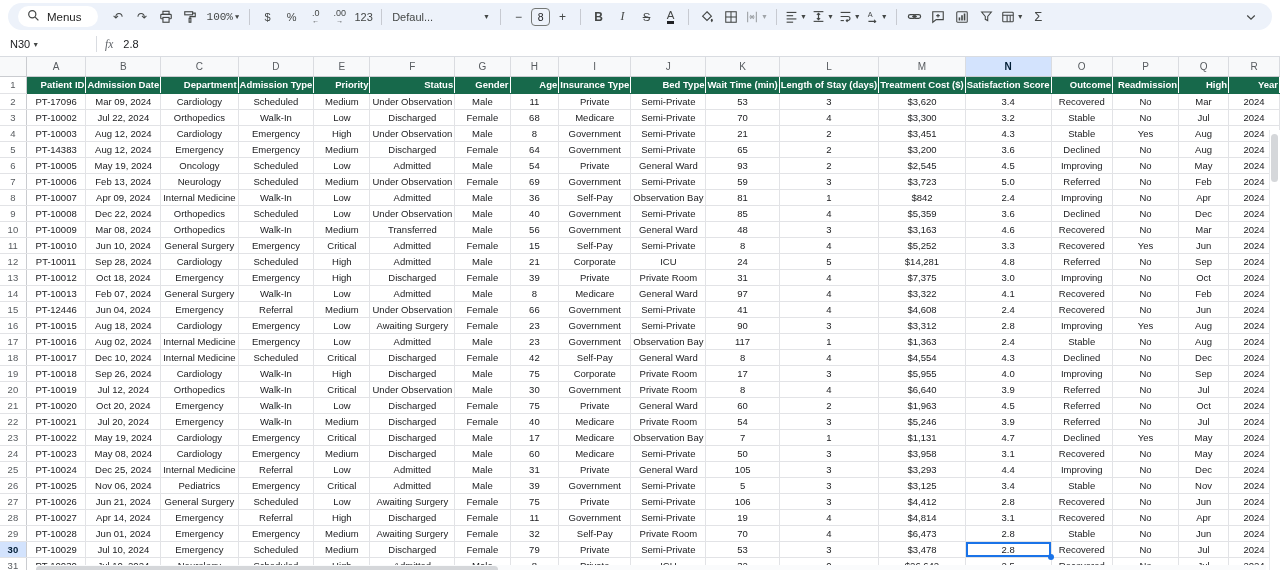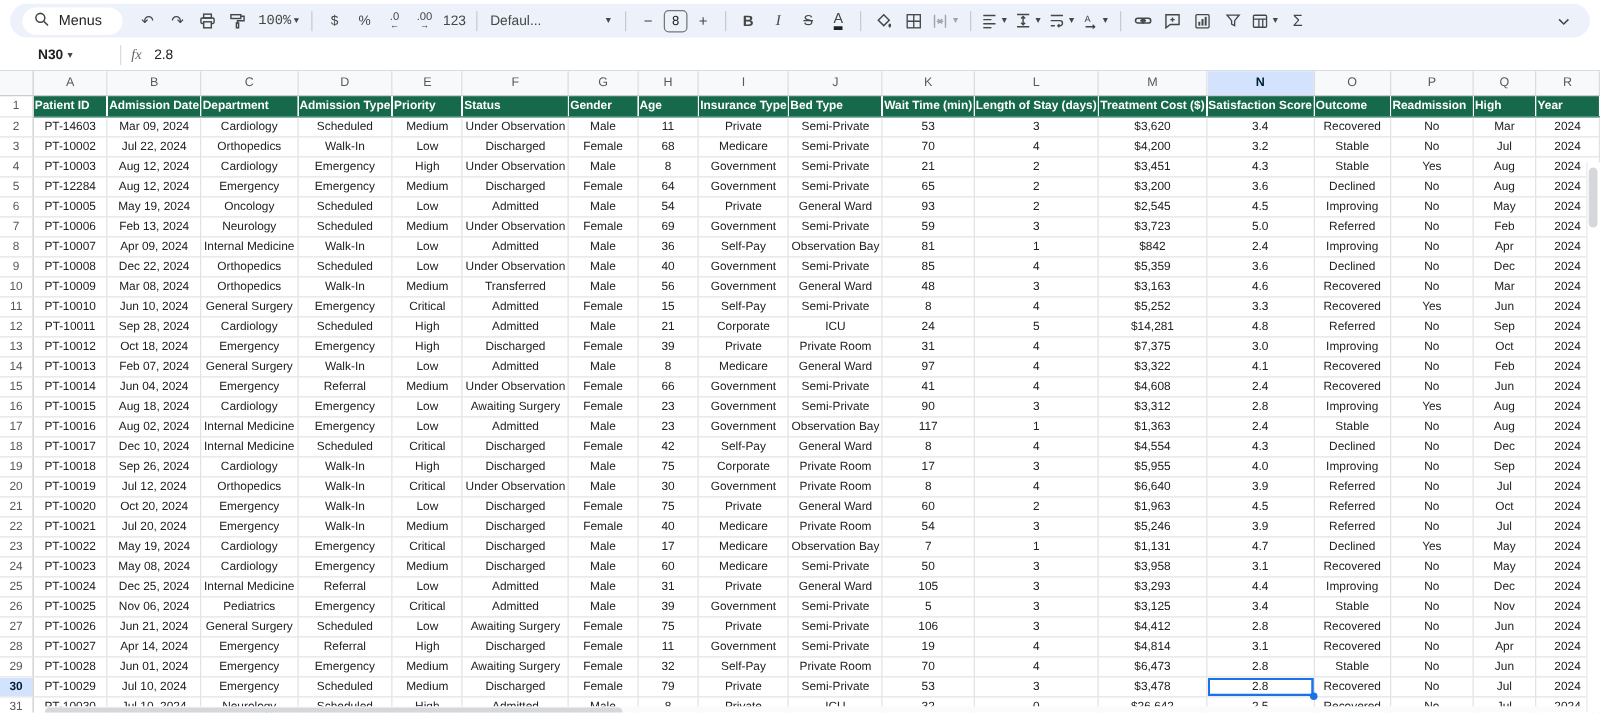--- a/index.html
+++ b/index.html
@@ -37,41 +37,41 @@
   .glyph-a { font-size:11.5px; border-bottom:3px solid #202124; line-height:11px; }
   .dec-stack { display:flex; flex-direction:column; align-items:center; line-height:7px; font-size:9px; }
   .dec-stack .arr { font-size:7px; }
   .disabled { opacity:.45; }
   .tb-right { margin-left:auto; }
   
   .formula-bar {
     height:25px; display:flex; align-items:center; background:#fff;
     border-bottom:1px solid #d9dce1; padding-left:10px;
   }
-  .name-box { width:78px; display:flex; align-items:center; justify-content:center; font-size:11px; color:#202124; padding-right:8px;font-weight:bold; }
+  .name-box { width:78px; display:flex; align-items:center; justify-content:flex-start; font-size:11px; color:#202124; padding-right:8px; }
   .fb-divider { width:1px; height:16px; background:#d9dce1; margin:0 8px; }
   .fx { font-style:italic; font-family:"Liberation Serif", serif; font-size:11.5px; color:#5f6368; margin-right:10px; }
   .fb-value { font-size:11px; color:#202124; }
   
   .grid-wrap { position:relative; }
   table { border-collapse:collapse; table-layout:fixed; }
   td { overflow:hidden; white-space:nowrap; }
   .corner { background:#f8f9fa; border-right:1px solid #caccd0; border-bottom:1px solid #caccd0; height:19px; }
   .col-letter {
     background:#f8f9fa; border-right:1px solid #dadce0; border-bottom:1px solid #caccd0;
     text-align:center; font-size:10px; color:#575b5f; height:19px;
   }
   .sel-col { background:#d3e3fd; color:#001d35; font-weight:bold; }
   .row-num {
     background:#fff; border-right:1px solid #caccd0; border-bottom:1px solid #e2e3e6;
     text-align:center; font-size:9.5px; color:#575b5f; height:16px;
   }
   .sel-row-num { background:#d3e3fd; color:#001d35; font-weight:bold; }
   .hcell {
-    background:var(--green); color:#fff; font-weight:bold; font-size:9.5px; text-align:left;
+    background:var(--green); color:#fff; font-weight:bold; font-size:9.5px; text-align:right;
     border-right:1px solid rgba(255,255,255,.28); border-bottom:1px solid var(--green); height:17px; padding:0 1px;margin-left:30px;
   }
   .hrow-num { height:17px; }
   .cell {
     font-size:9.5px; text-align:center; color:#202124; height:16px; padding:0 2px;
     border-right:1px solid #e2e3e6; border-bottom:1px solid #e2e3e6; background:#fff;
   }
   .sel-cell { position:relative; overflow:visible; box-shadow:inset 0 0 0 2px #1a73e8; }
   .sel-cell::after {
     content:""; position:absolute; width:6px; height:6px; border-radius:50%;
@@ -374,21 +374,21 @@
           <td class="hcell">Length of Stay (days)</td>
           <td class="hcell">Treatment Cost ($)</td>
           <td class="hcell">Satisfaction Score</td>
           <td class="hcell">Outcome</td>
           <td class="hcell">Readmission</td>
           <td class="hcell">High</td>
           <td class="hcell">Year</td>
         </tr>
         <tr>
           <td class="row-num">2</td>
-          <td class="cell">PT-14603</td>
+          <td class="cell">PT-17096</td>
           <td class="cell">Mar 09, 2024</td>
           <td class="cell">Cardiology</td>
           <td class="cell">Scheduled</td>
           <td class="cell">Medium</td>
           <td class="cell">Under Observation</td>
           <td class="cell">Male</td>
           <td class="cell">11</td>
           <td class="cell">Private</td>
           <td class="cell">Semi-Private</td>
           <td class="cell">53</td>
@@ -407,21 +407,21 @@
           <td class="cell">Orthopedics</td>
           <td class="cell">Walk-In</td>
           <td class="cell">Low</td>
           <td class="cell">Discharged</td>
           <td class="cell">Female</td>
           <td class="cell">68</td>
           <td class="cell">Medicare</td>
           <td class="cell">Semi-Private</td>
           <td class="cell">70</td>
           <td class="cell">4</td>
-          <td class="cell">$4,200</td>
+          <td class="cell">$3,300</td>
           <td class="cell">3.2</td>
           <td class="cell">Stable</td>
           <td class="cell">No</td>
           <td class="cell">Jul</td>
           <td class="cell">2024</td>
         </tr>
         <tr>
           <td class="row-num">4</td>
           <td class="cell">PT-10003</td>
           <td class="cell">Aug 12, 2024</td>
@@ -437,21 +437,21 @@
           <td class="cell">2</td>
           <td class="cell">$3,451</td>
           <td class="cell">4.3</td>
           <td class="cell">Stable</td>
           <td class="cell">Yes</td>
           <td class="cell">Aug</td>
           <td class="cell">2024</td>
         </tr>
         <tr>
           <td class="row-num">5</td>
-          <td class="cell">PT-12284</td>
+          <td class="cell">PT-14383</td>
           <td class="cell">Aug 12, 2024</td>
           <td class="cell">Emergency</td>
           <td class="cell">Emergency</td>
           <td class="cell">Medium</td>
           <td class="cell">Discharged</td>
           <td class="cell">Female</td>
           <td class="cell">64</td>
           <td class="cell">Government</td>
           <td class="cell">Semi-Private</td>
           <td class="cell">65</td>
@@ -647,21 +647,21 @@
           <td class="cell">4</td>
           <td class="cell">$3,322</td>
           <td class="cell">4.1</td>
           <td class="cell">Recovered</td>
           <td class="cell">No</td>
           <td class="cell">Feb</td>
           <td class="cell">2024</td>
         </tr>
         <tr>
           <td class="row-num">15</td>
-          <td class="cell">PT-10014</td>
+          <td class="cell">PT-12446</td>
           <td class="cell">Jun 04, 2024</td>
           <td class="cell">Emergency</td>
           <td class="cell">Referral</td>
           <td class="cell">Medium</td>
           <td class="cell">Under Observation</td>
           <td class="cell">Female</td>
           <td class="cell">66</td>
           <td class="cell">Government</td>
           <td class="cell">Semi-Private</td>
           <td class="cell">41</td>

